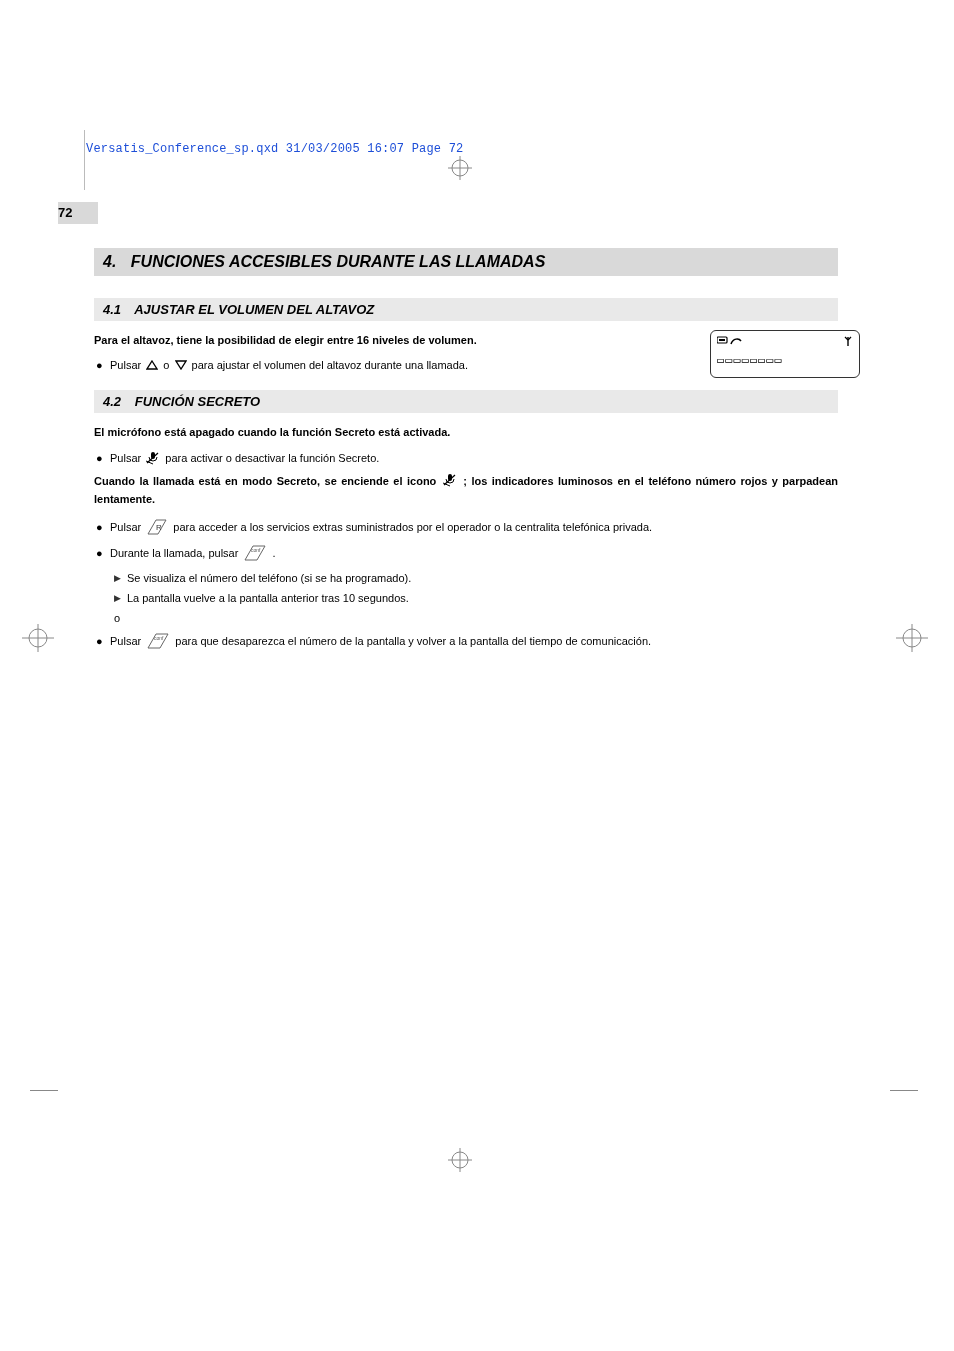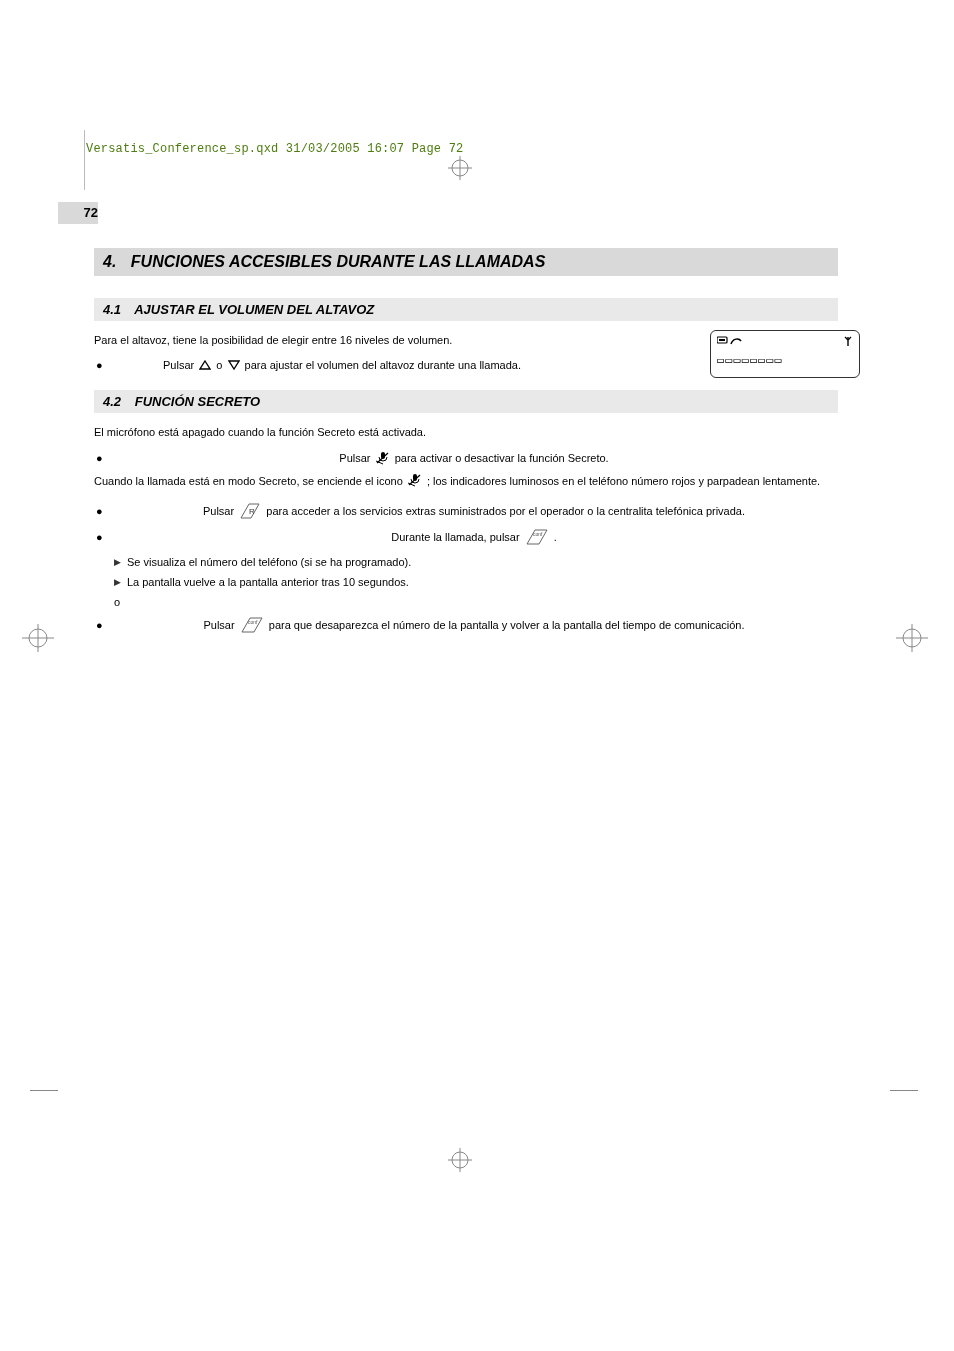--- a/index.html
+++ b/index.html
@@ -25,21 +25,21 @@
     width: 0;
     height: 60px;
     border-left: 1px solid #bbb;
   }
   .top-meta {
     position: absolute;
     left: 86px;
     top: 142px;
     font-family: "Courier New", monospace;
     font-size: 12px;
-    color: #4d7c0f;
+    color: #1d4ed8;
     letter-spacing: 0.2px;
   }
   .reg-top {
     position: absolute;
     left: 448px;
     top: 156px;
     width: 24px;
     height: 24px;
   }
   .reg-bottom {
@@ -82,21 +82,21 @@
   .page-number {
     position: absolute;
     left: 58px;
     top: 202px;
     width: 40px;
     height: 22px;
     background: #d9d9d9;
     font-weight: bold;
     font-size: 13px;
     line-height: 22px;
-    text-align: right;
+    text-align: left;
   }
   .content {
     position: absolute;
     left: 94px;
     top: 248px;
     width: 744px;
   }
   .chapter-bar {
     background: #d9d9d9;
     padding: 4px 8px;
@@ -116,35 +116,36 @@
     margin-bottom: 12px;
     border: 1px solid #e9e9e9;
     margin-top: 18px;
   }
   .section-bar .snum { margin-right: 10px; }
   p.body {
     font-size: 11px;
     line-height: 1.45;
     margin: 6px 0 10px 0;
     text-align: justify;
+    font-weight: bold;
   }
   .bullet-line {
     display: flex;
     align-items: center;
     font-size: 11px;
     margin: 6px 0;
   }
   .bullet-line .dot {
     width: 6px;
     text-align: center;
     margin-right: 8px;
     margin-left: 2px;
     line-height: 1;
   }
-  .bullet-line .txt { flex: 1; text-align: center; }
+  .bullet-line .txt { flex: 1; }
   .sub-line {
     display: flex;
     align-items: center;
     font-size: 11px;
     margin: 8px 0 8px 20px;
   }
   .sub-line .tri {
     margin-right: 6px;
     font-size: 9px;
     color: #333;

